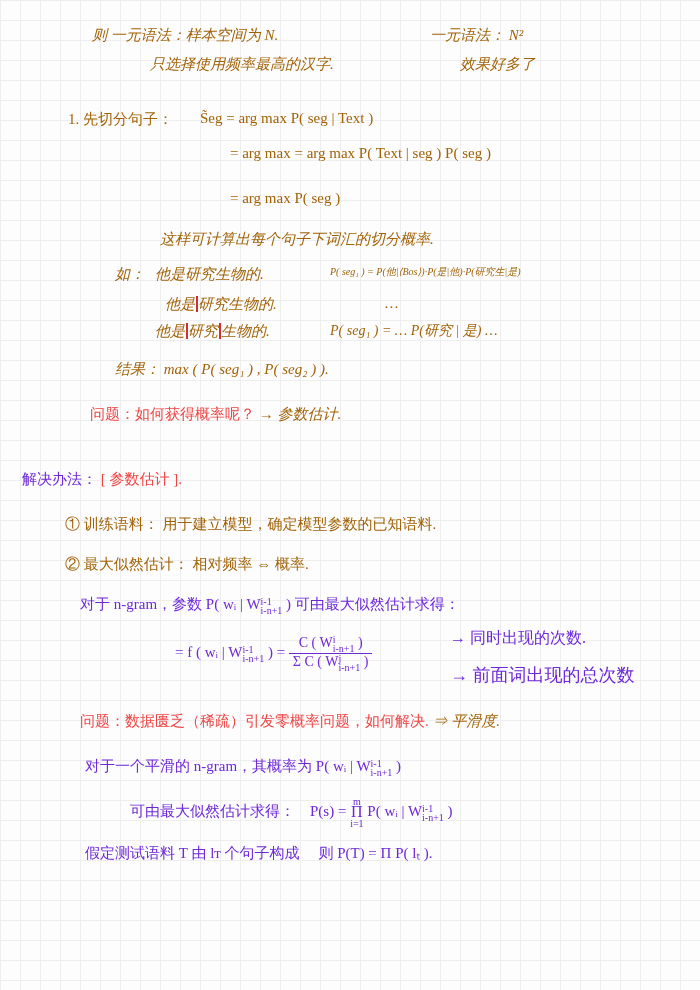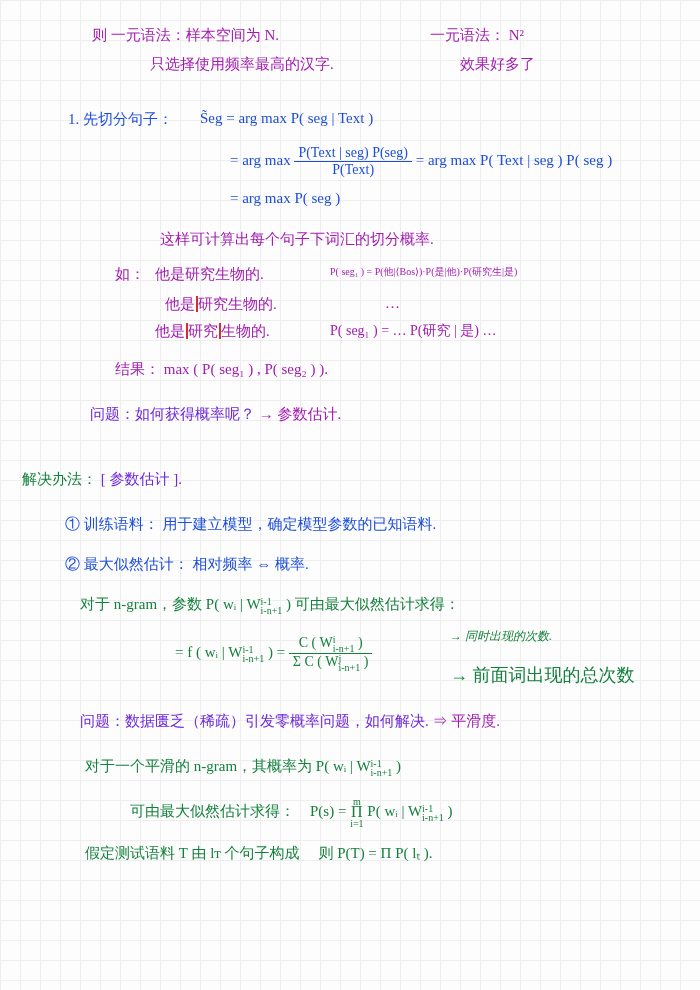--- a/index.html
+++ b/index.html
@@ -11,24 +11,24 @@
     background-image:
       linear-gradient(#eee 1px, transparent 1px),
       linear-gradient(90deg, #eee 1px, transparent 1px);
     background-size: 20px 20px;
     font-family: "Comic Sans MS", "Segoe Script", cursive;
     font-size: 15px;
     color: #1a237e;
     position: relative;
     overflow: hidden;
   }
-  .black { color: #15803d; }
-  .red { color: #6d28d9; }
-  .purple { color: #1d4ed8; }
-  .blue { color: #a21caf; }
+  .black { color: #6d28d9; }
+  .red { color: #ef4444; }
+  .purple { color: #a16207; }
+  .blue { color: #a16207; font-style: italic; }
   .abs { position: absolute; }
   .line { white-space: nowrap; }
   .frac {
     display: inline-block;
     vertical-align: middle;
     text-align: center;
     font-size: 14px;
   }
   .frac .num { border-bottom: 1px solid currentColor; padding: 0 4px; }
   .frac .den { padding: 0 4px; }
@@ -43,24 +43,20 @@
 <div class="abs blue line" style="top:26px; left:430px;">一元语法： N²</div>
 <div class="abs blue line" style="top:55px; left:150px;">只选择使用频率最高的汉字.</div>
 <div class="abs blue line" style="top:55px; left:460px;">效果好多了</div>
 
 <div class="abs purple line" style="top:110px; left:68px;">1. 先切分句子：</div>
 <div class="abs purple line" style="top:110px; left:200px;">
   <span>S̃eg</span><span> = arg max P( seg | Text )</span>
 </div>
 <div class="abs purple line" style="top:145px; left:230px;">
   <span> = arg max </span>
-  <span class="frac">
-    <div class="num">P(Text | seg) P(seg)</div>
-    <div class="den">P(Text)</div>
-  </span>
   <span> = arg max P( Text | seg ) P( seg )</span>
 </div>
 <div class="abs purple line" style="top:190px; left:230px;"> = arg max P( seg )</div>
 
 <div class="abs blue line" style="top:230px; left:160px;">这样可计算出每个句子下词汇的切分概率.</div>
 
 <div class="abs blue line" style="top:265px; left:115px;">如：</div>
 <div class="abs blue line" style="top:265px; left:155px;">他是研究生物的.</div>
 <div class="abs blue line" style="top:265px; left:330px; font-size:10px;">P( seg₁ ) = P(他|⟨Bos⟩)·P(是|他)·P(研究生|是)</div>
 
@@ -97,21 +93,21 @@
   <span> = f ( wᵢ | </span><span>W</span><span class="stack"><span>i-1</span><br><span>i-n+1</span></span><span> ) = </span>
   <span class="frac">
     <div class="num">
       <span>C ( </span><span>W</span><span class="stack"><span>i</span><br><span>i-n+1</span></span><span> )</span>
     </div>
     <div class="den">
       <span>Σ C ( </span><span>W</span><span class="stack"><span>j</span><br><span>i-n+1</span></span><span> )</span>
     </div>
   </span>
 </div>
-<div class="abs black line" style="top:628px; left:450px; font-size:12px;font-style:italic;">→ 同时出现的次数.</div>
+<div class="abs black line" style="top:628px; left:450px; font-size:16px;">→ 同时出现的次数.</div>
 <div class="abs black line" style="top:663px; left:450px; font-size:18px;">→ 前面词出现的总次数</div>
 
 <div class="abs line" style="top:712px; left:80px;">
   <span class="red">问题：数据匮乏（稀疏）引发零概率问题，如何解决.</span>
   <span class="blue"> ⇒ 平滑度.</span>
 </div>
 
 <div class="abs black line" style="top:757px; left:85px;">
   <span>对于一个平滑的 n-gram，其概率为 P( wᵢ | </span><span>W</span><span class="stack"><span>i-1</span><br><span>i-n+1</span></span><span> )</span>
 </div>

